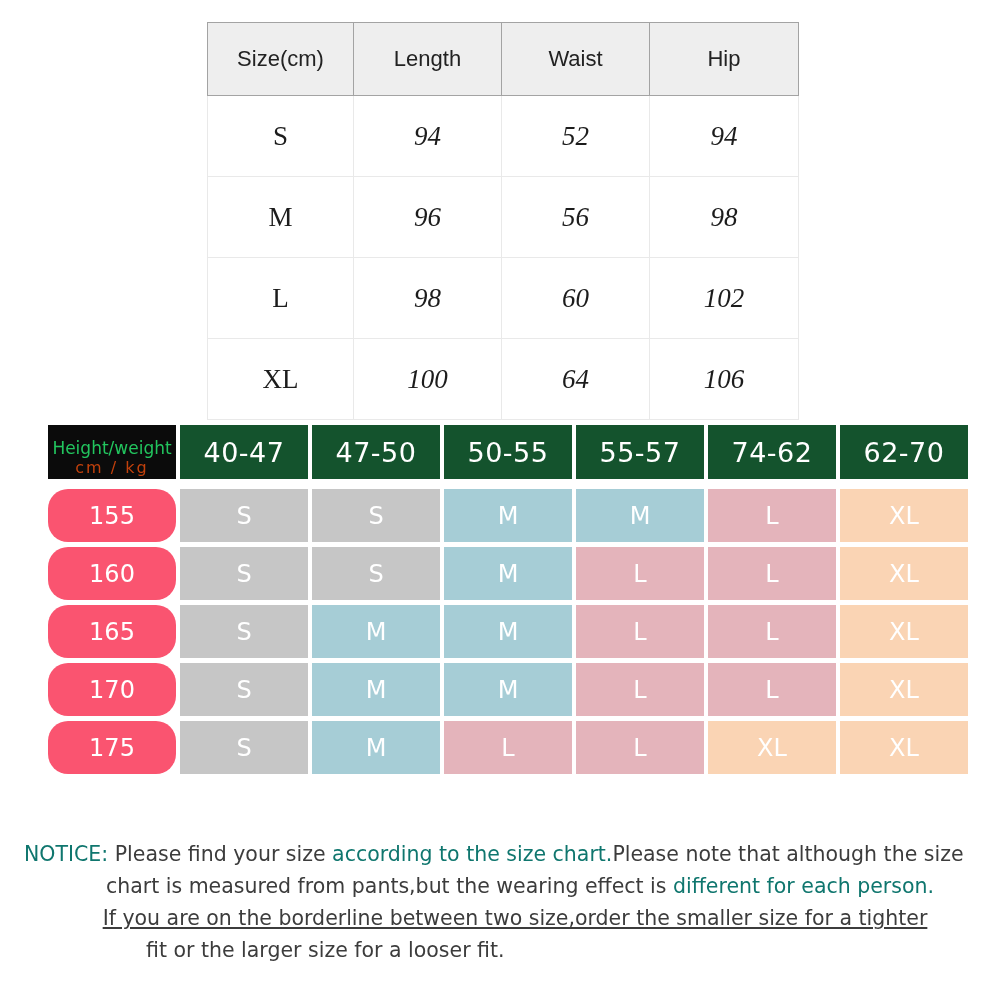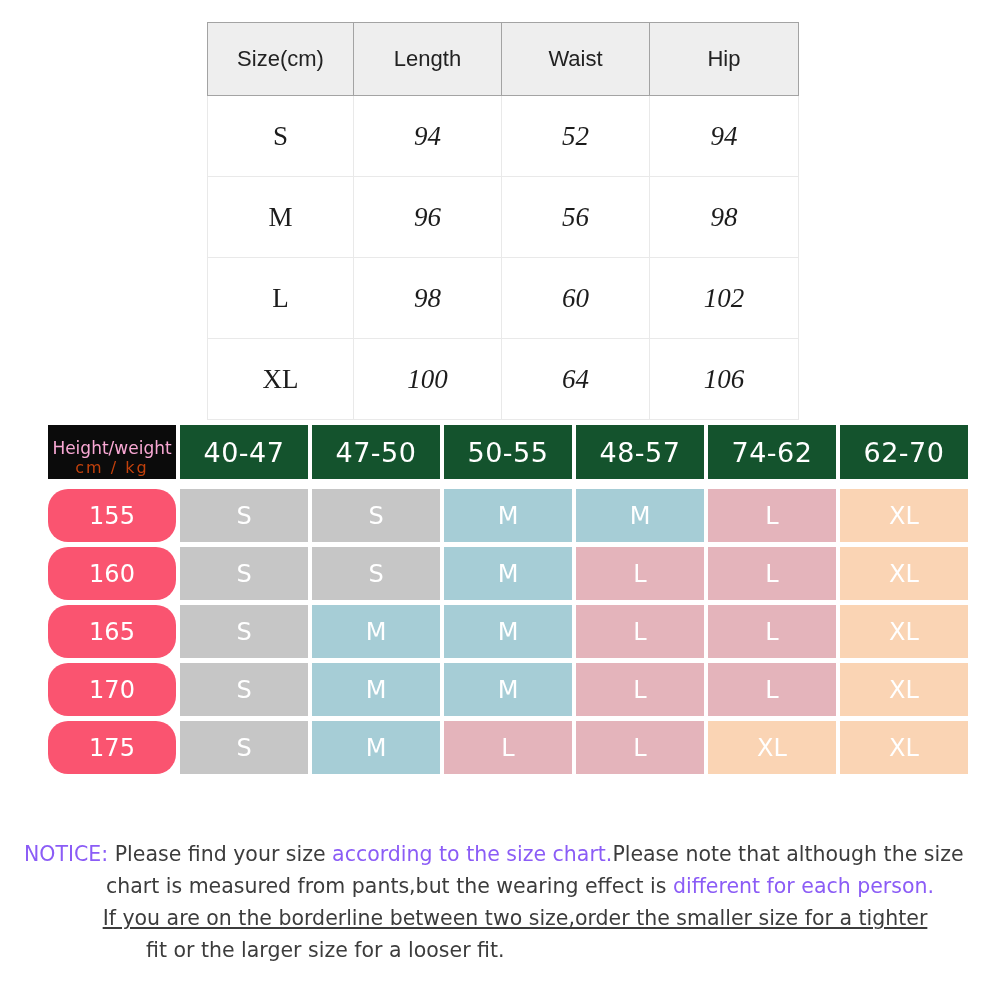--- a/index.html
+++ b/index.html
@@ -89,21 +89,21 @@
   }
   .mrow.head .mcell.corner {
     background: #0b0b0b;
     flex-direction: column;
     line-height: 1.15;
     font-weight: normal;
     letter-spacing: 0;
   }
   .corner-l1 {
     font-size: 17px;
-    color: #f9a8d4;
+    color: #22c55e;
     white-space: nowrap;
     font-family: "DejaVu Sans", sans-serif;
     margin-top: 12px;
   }
   .corner-l2 {
     font-size: 16px;
     color: #c2410c;
     white-space: nowrap;
     letter-spacing: 2px;
     font-family: "DejaVu Sans", sans-serif;
@@ -136,21 +136,21 @@
     font-family: "DejaVu Sans", sans-serif;
     font-size: 20.5px;
     line-height: 32px;
     color: #3c3c3c;
   }
   #notice .line { display: block; }
   #notice .l1 { text-align: left; }
   #notice .l2 { text-align: center; padding-left: 40px; }
   #notice .l3 { text-align: center; padding-left: 30px; text-decoration: underline; }
   #notice .l4 { text-align: left;   padding-left: 122px; }
-  .red { color: #8b5cf6; }
+  .red { color: #0f766e; }
 </style>
 </head>
 <body>
 
 <div id="measure-table-wrap">
   <table class="measure">
     <tbody>
       <tr class="head">
         <td class="col-size">Size(cm)</td>
         <td class="col-len">Length</td>
@@ -188,21 +188,21 @@
 <div id="matrix">
 
   <div class="mrow head">
     <div class="mcell corner">
       <span class="corner-l1">Height/weight</span>
       <span class="corner-l2">cm  /  kg</span>
     </div>
     <div class="mcell">40-47</div>
     <div class="mcell">47-50</div>
     <div class="mcell">50-55</div>
-    <div class="mcell">48-57</div>
+    <div class="mcell">55-57</div>
     <div class="mcell">74-62</div>
     <div class="mcell">62-70</div>
   </div>
 
   <div class="mrow body">
     <div class="mcell htlabel">155</div>
     <div class="mcell sz-S">S</div>
     <div class="mcell sz-S">S</div>
     <div class="mcell sz-M">M</div>
     <div class="mcell sz-M">M</div>

